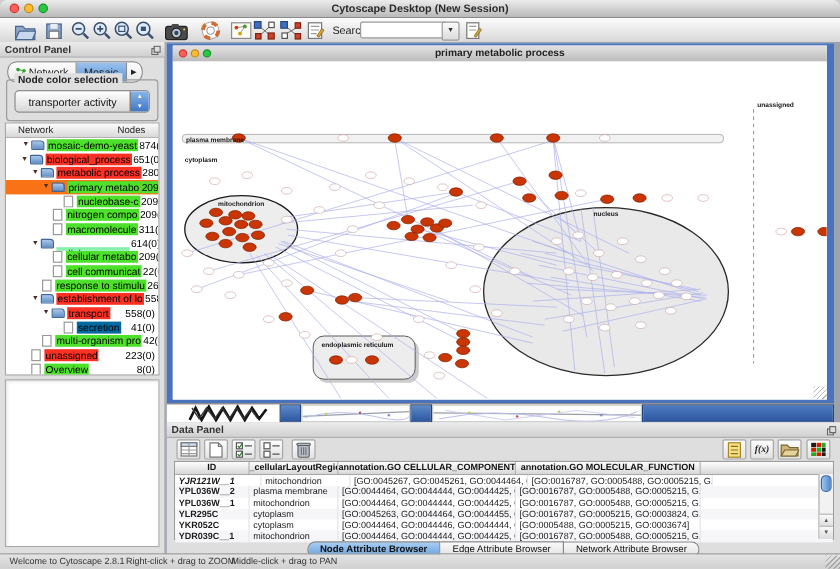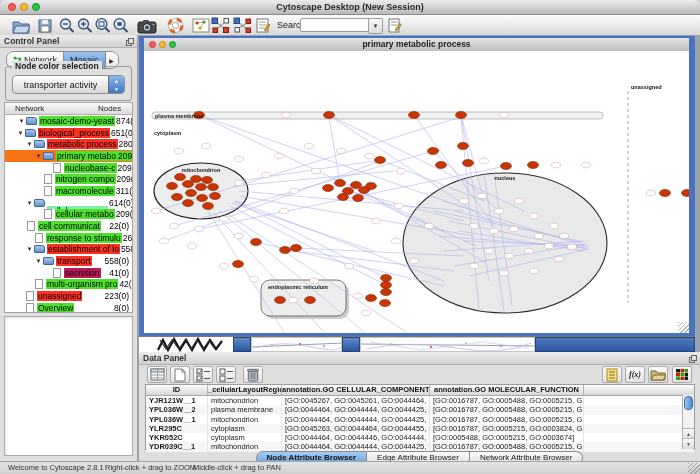--- a/index.html
+++ b/index.html
@@ -325,21 +325,21 @@
           <span class="tfolder"></span>
           <span class="tchip" style="background: #86efac; margin-top: 16px;">cellular process</span>
           <span class="tcount">614(0)</span>
         </div>
         <div class="trow" style="padding-left: 29px;">
           <span class="tarrow"></span>
           <span class="tleaf"></span>
           <span class="tchip" style="background: rgb(78, 225, 43);">cellular metabo</span>
           <span class="tcount">209(0)</span>
         </div>
-        <div class="trow" style="padding-left: 12px; align-items: center;">
+        <div class="trow" style="padding-left: 29px; align-items: center;">
           <span class="tarrow"></span>
           <span class="tleaf"></span>
           <span class="tchip" style="background: rgb(78, 225, 43);">cell communicat</span>
           <span class="tcount">22(0)</span>
         </div>
         <div class="trow" style="padding-left: 20px;">
           <span class="tarrow"></span>
           <span class="tleaf"></span>
           <span class="tchip" style="background: rgb(78, 225, 43); text-align: center;">response to stimulu</span>
           <span class="tcount">264(0)</span>
@@ -352,21 +352,21 @@
         </div>
         <div class="trow" style="padding-left: 29px;">
           <span class="tarrow">▼</span>
           <span class="tfolder"></span>
           <span class="tchip" style="background: rgb(251, 49, 36);">transport</span>
           <span class="tcount">558(0)</span>
         </div>
         <div class="trow" style="padding-left: 38px;">
           <span class="tarrow"></span>
           <span class="tleaf"></span>
-          <span class="tchip" style="background: #be185d;">secretion</span>
+          <span class="tchip" style="background: #0369a1;">secretion</span>
           <span class="tcount">41(0)</span>
         </div>
         <div class="trow" style="padding-left: 20px;">
           <span class="tarrow"></span>
           <span class="tleaf"></span>
           <span class="tchip" style="background: rgb(78, 225, 43);">multi-organism pro</span>
           <span class="tcount">42(0)</span>
         </div>
         <div class="trow" style="padding-left: 11px;">
           <span class="tarrow"></span>
@@ -675,21 +675,21 @@
     <div class="dptable">
       <div class="dp-head" id="dp-head">
           <div class="th" style="width: 62px;">ID</div>
           <div class="th" style="width: 74px;">_cellularLayoutRegion</div>
           <div class="th" style="width: 148px;">annotation.GO CELLULAR_COMPONENT</div>
           <div class="th" style="width: 154px;">annotation.GO MOLECULAR_FUNCTION</div>
           <div class="th" style="flex: 1 1 0%; border-right: none;"></div>
         </div>
       <div id="dp-body">
           <div class="dtr">
-            <div class="td id" style="width: 62px;">YJR121W__1</div>
+            <div class="td id" style="width: 72px; font-style: italic;">YJR121W__1</div>
             <div class="td" style="width: 74px;">mitochondrion</div>
             <div class="td" style="width: 148px;">[GO:0045267, GO:0045261, GO:0044464, G...</div>
             <div class="td" style="width: 154px;">[GO:0016787, GO:0005488, GO:0005215, G...</div>
           </div>
           <div class="dtr">
             <div class="td id" style="width: 62px;">YPL036W__2</div>
             <div class="td" style="width: 74px;">plasma membrane</div>
             <div class="td" style="width: 148px;">[GO:0044464, GO:0044444, GO:0044425, G...</div>
             <div class="td" style="width: 154px;">[GO:0016787, GO:0005488, GO:0005215, G...</div>
           </div>

